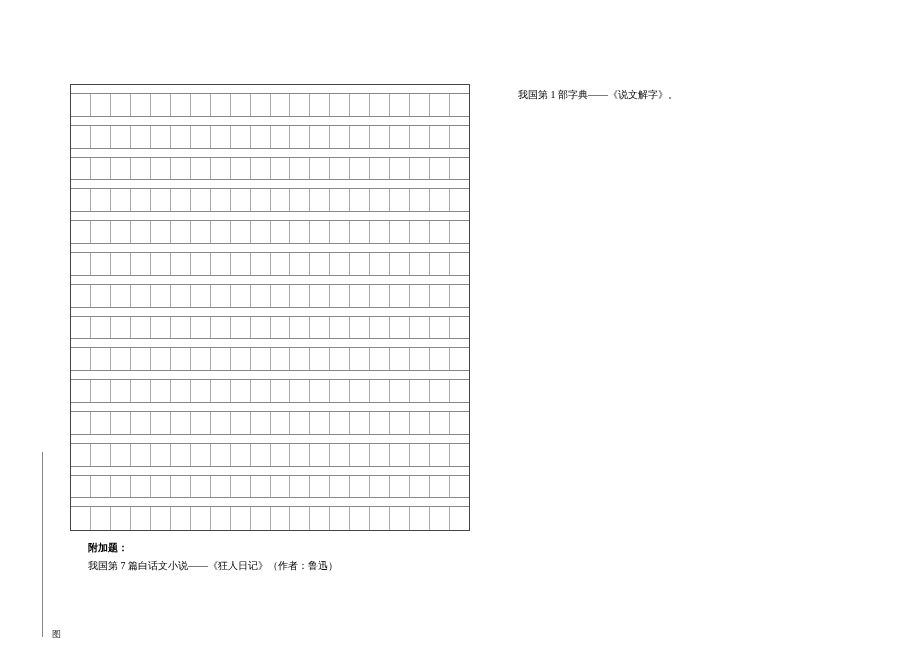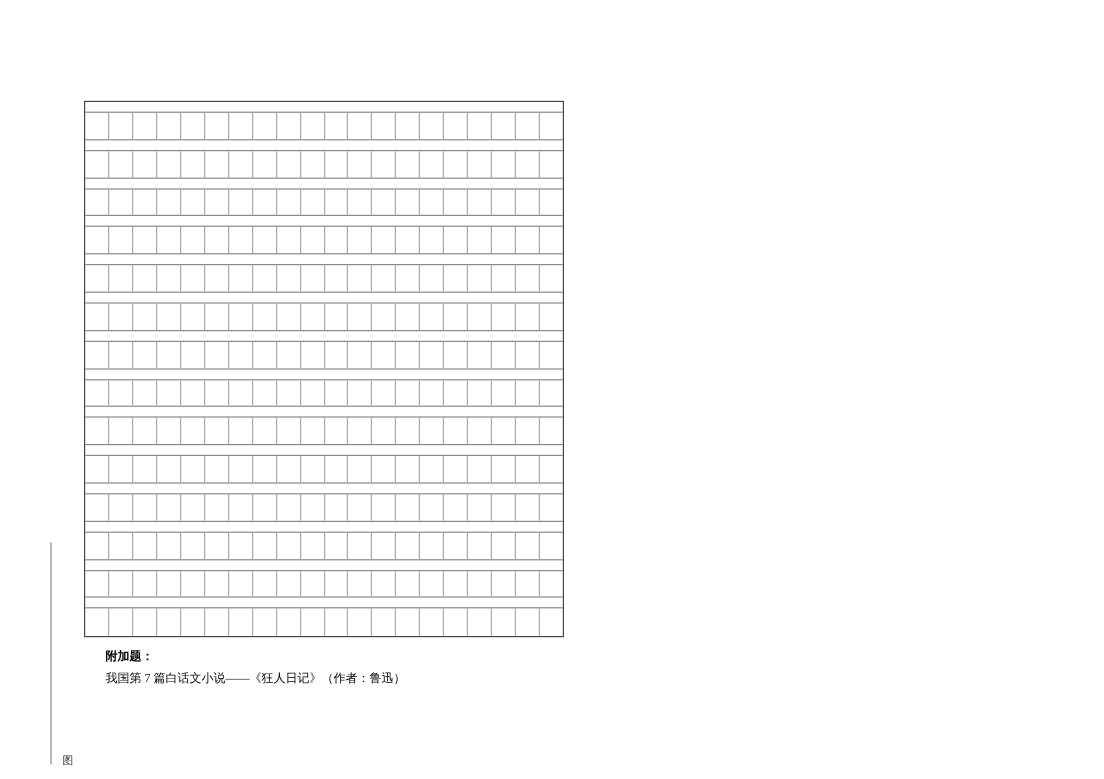--- a/index.html
+++ b/index.html
@@ -415,18 +415,19 @@
         </div>
       </div>
     <div class="footer-text">
       <div><span class="indent"></span><span class="bold">附加题：</span></div>
       <div><span class="indent"></span><span>我国第 7 篇白话文小说——《狂人日记》（作者：鲁迅）</span></div>
     </div>
   </div>
 
   <div class="right-col">
     <div class="right-text">
+      <div><span class="indent"></span><span>我国第 1 部字典——《说文解字》。</span></div>
     </div>
   </div>
 
   <div class="page-mark">图</div>
 
 </div>
 
 </body></html>

